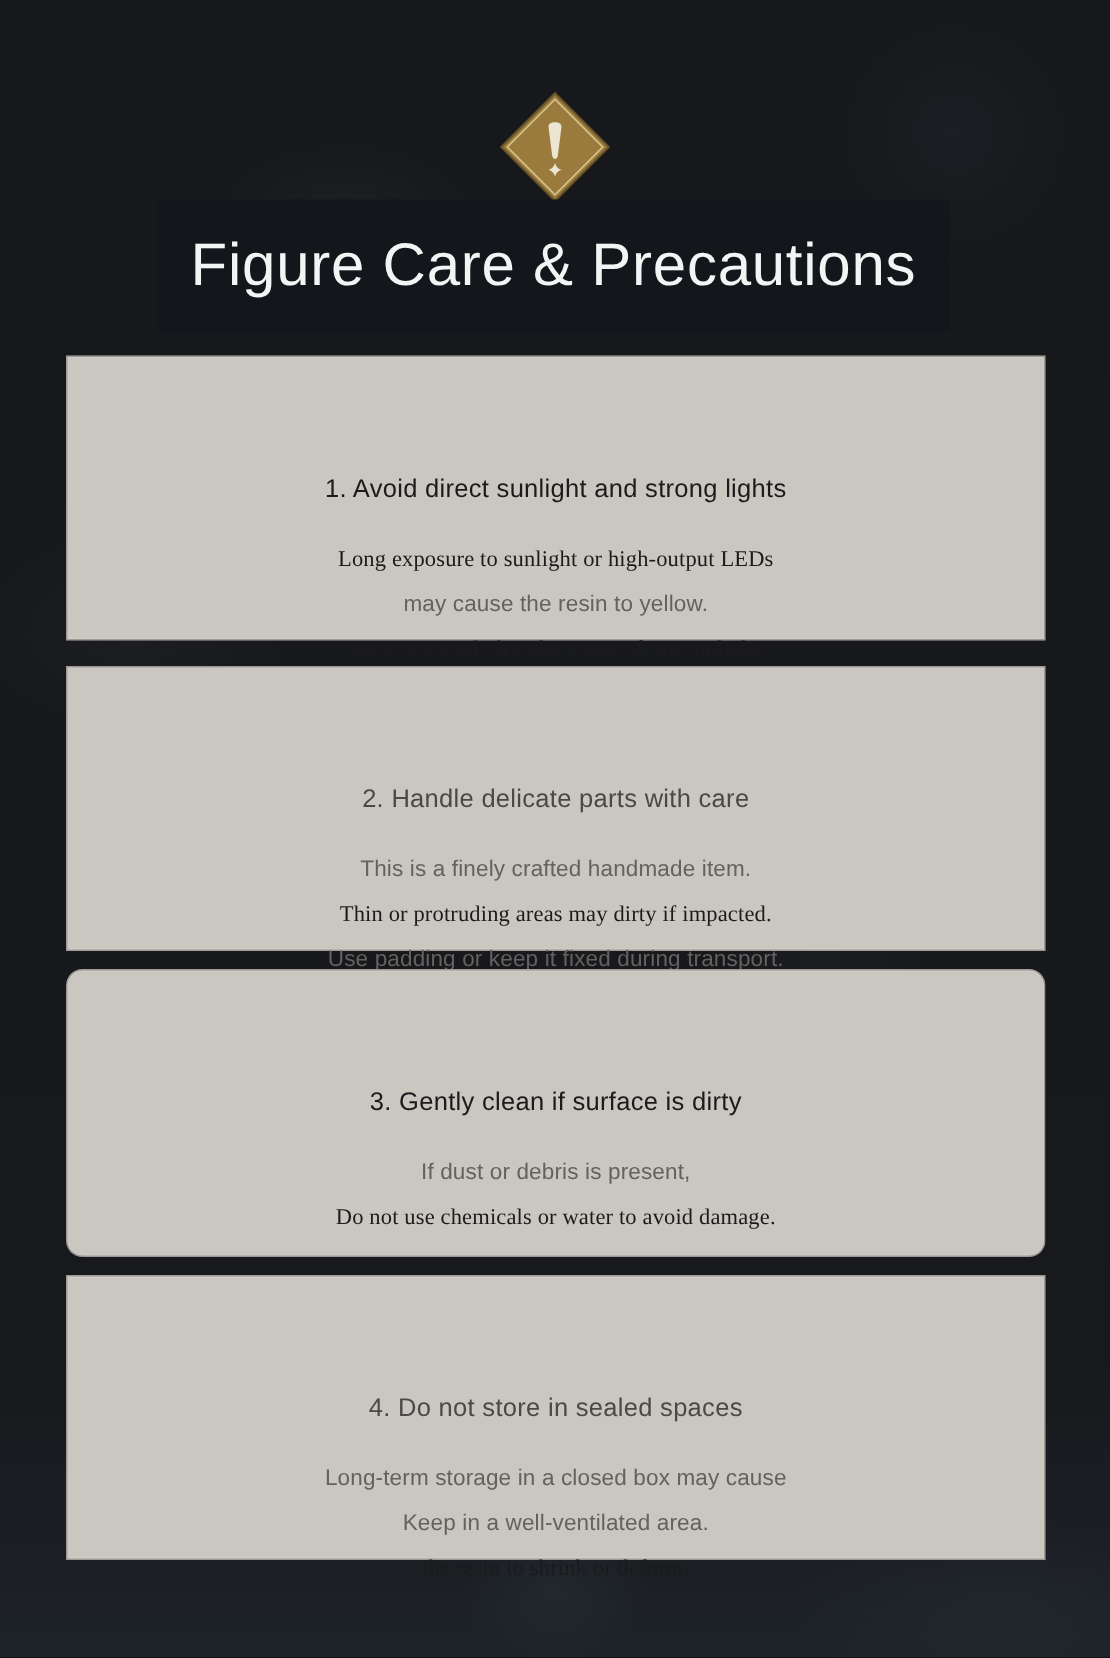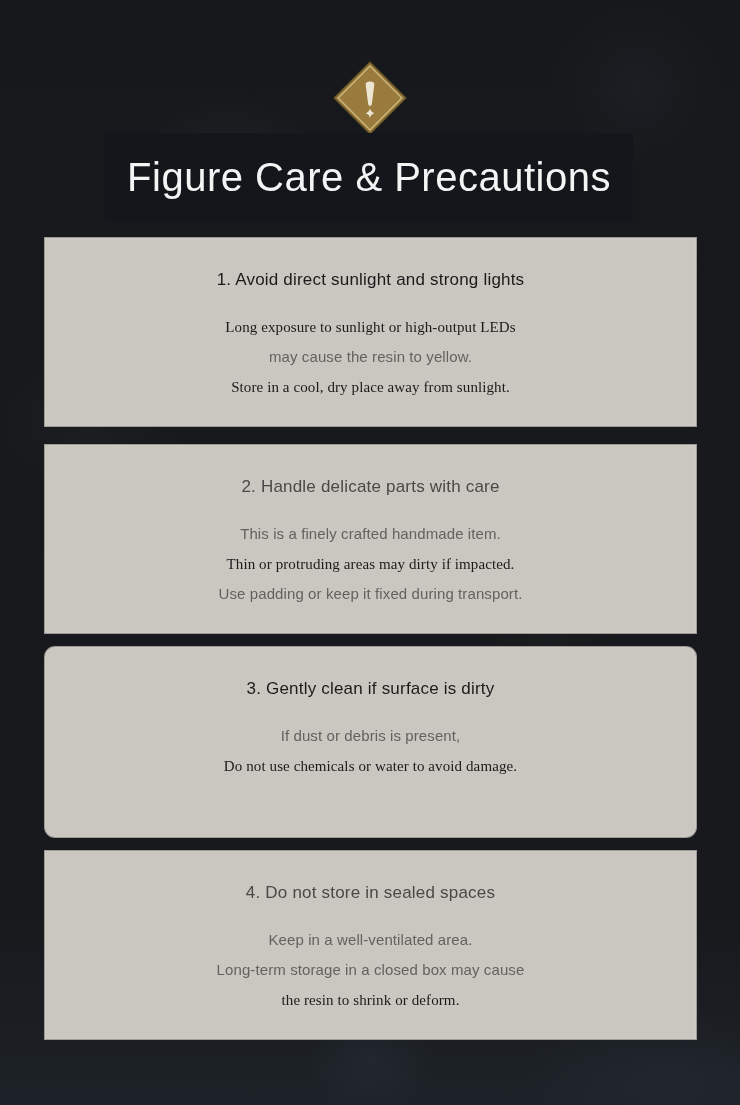--- a/index.html
+++ b/index.html
@@ -55,21 +55,21 @@
     box-shadow:inset 0 0 0 1px rgba(255,255,255,0.08);
     text-align:center;
     padding-top:32px;
   }
   .card-1{top:237px;height:190px;}
   .card-2{top:444px;height:190px;}
   .card-3{top:646px;height:192px;border-radius:11px;}
   .card-4{top:850px;height:190px;}
   .card h2{
     font-size:17px;font-weight:400;letter-spacing:0.2px;
-    line-height:20px;margin-bottom:22px;
+    line-height:20px;margin-bottom:22px;margin-top:46px;
   }
   .card p{
     font-size:15px;line-height:30px;letter-spacing:0.1px;
   }
   .tone-dark{color:var(--ink-dark);font-family:Liberation Serif, serif;}
   .tone-muted{color:var(--ink-muted);}
   .tone-title-dark{color:var(--ink-dark);}
   .tone-title-muted{color:var(--ink-title-muted);}
 </style>
 </head>
@@ -109,18 +109,18 @@
   </section>
 
   <section class="card card-3">
     <h2 class="tone-title-dark">3. Gently clean if surface is dirty</h2>
     <p class="tone-muted">If dust or debris is present,</p>
     <p class="tone-dark">Do not use chemicals or water to avoid damage.</p>
   </section>
 
   <section class="card card-4">
     <h2 class="tone-title-muted">4. Do not store in sealed spaces</h2>
+    <p class="tone-muted">Long-term storage in a closed box may cause</p>
     <p class="tone-muted">Keep in a well-ventilated area.</p>
-    <p class="tone-muted">Long-term storage in a closed box may cause</p>
     <p class="tone-dark">the resin to shrink or deform.</p>
   </section>
 
 </div>
 
 </body></html>

